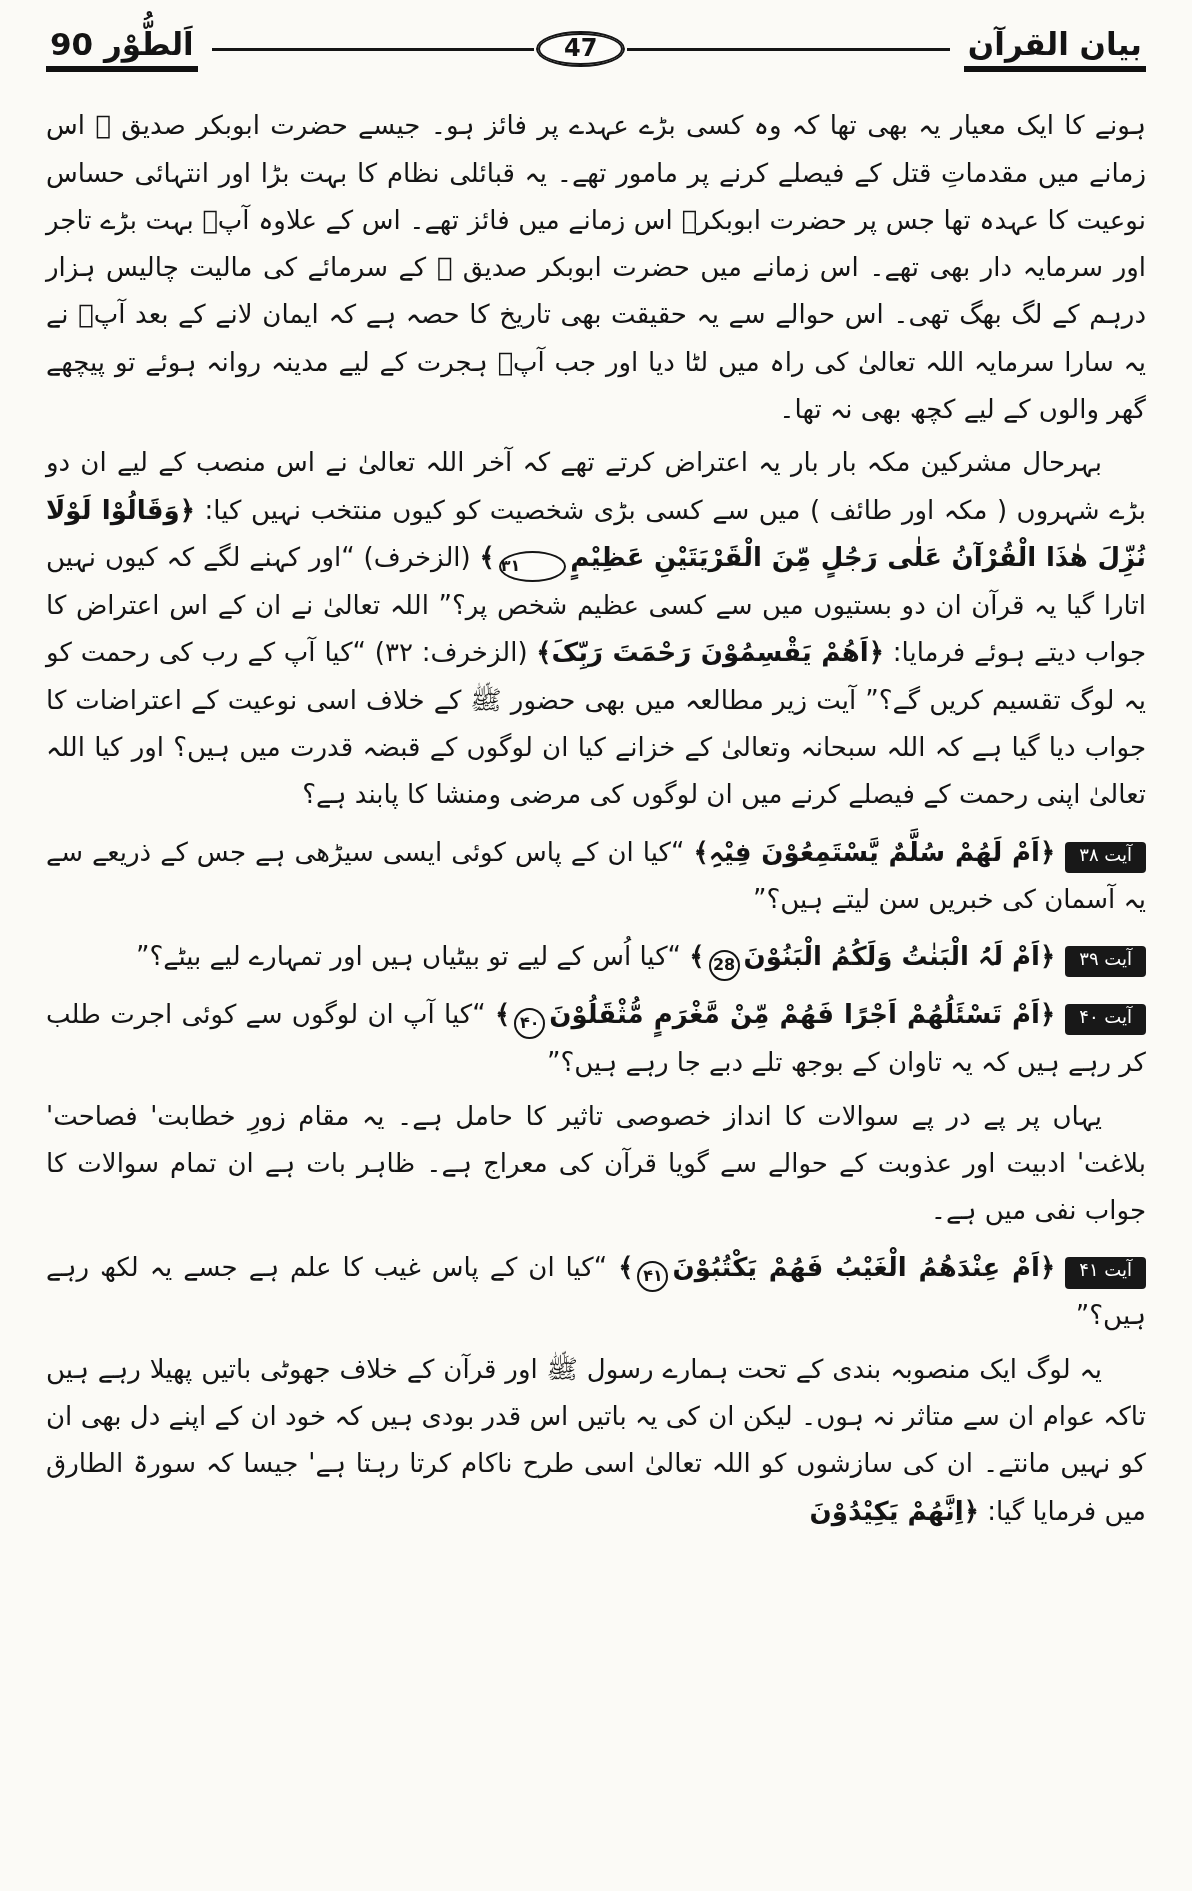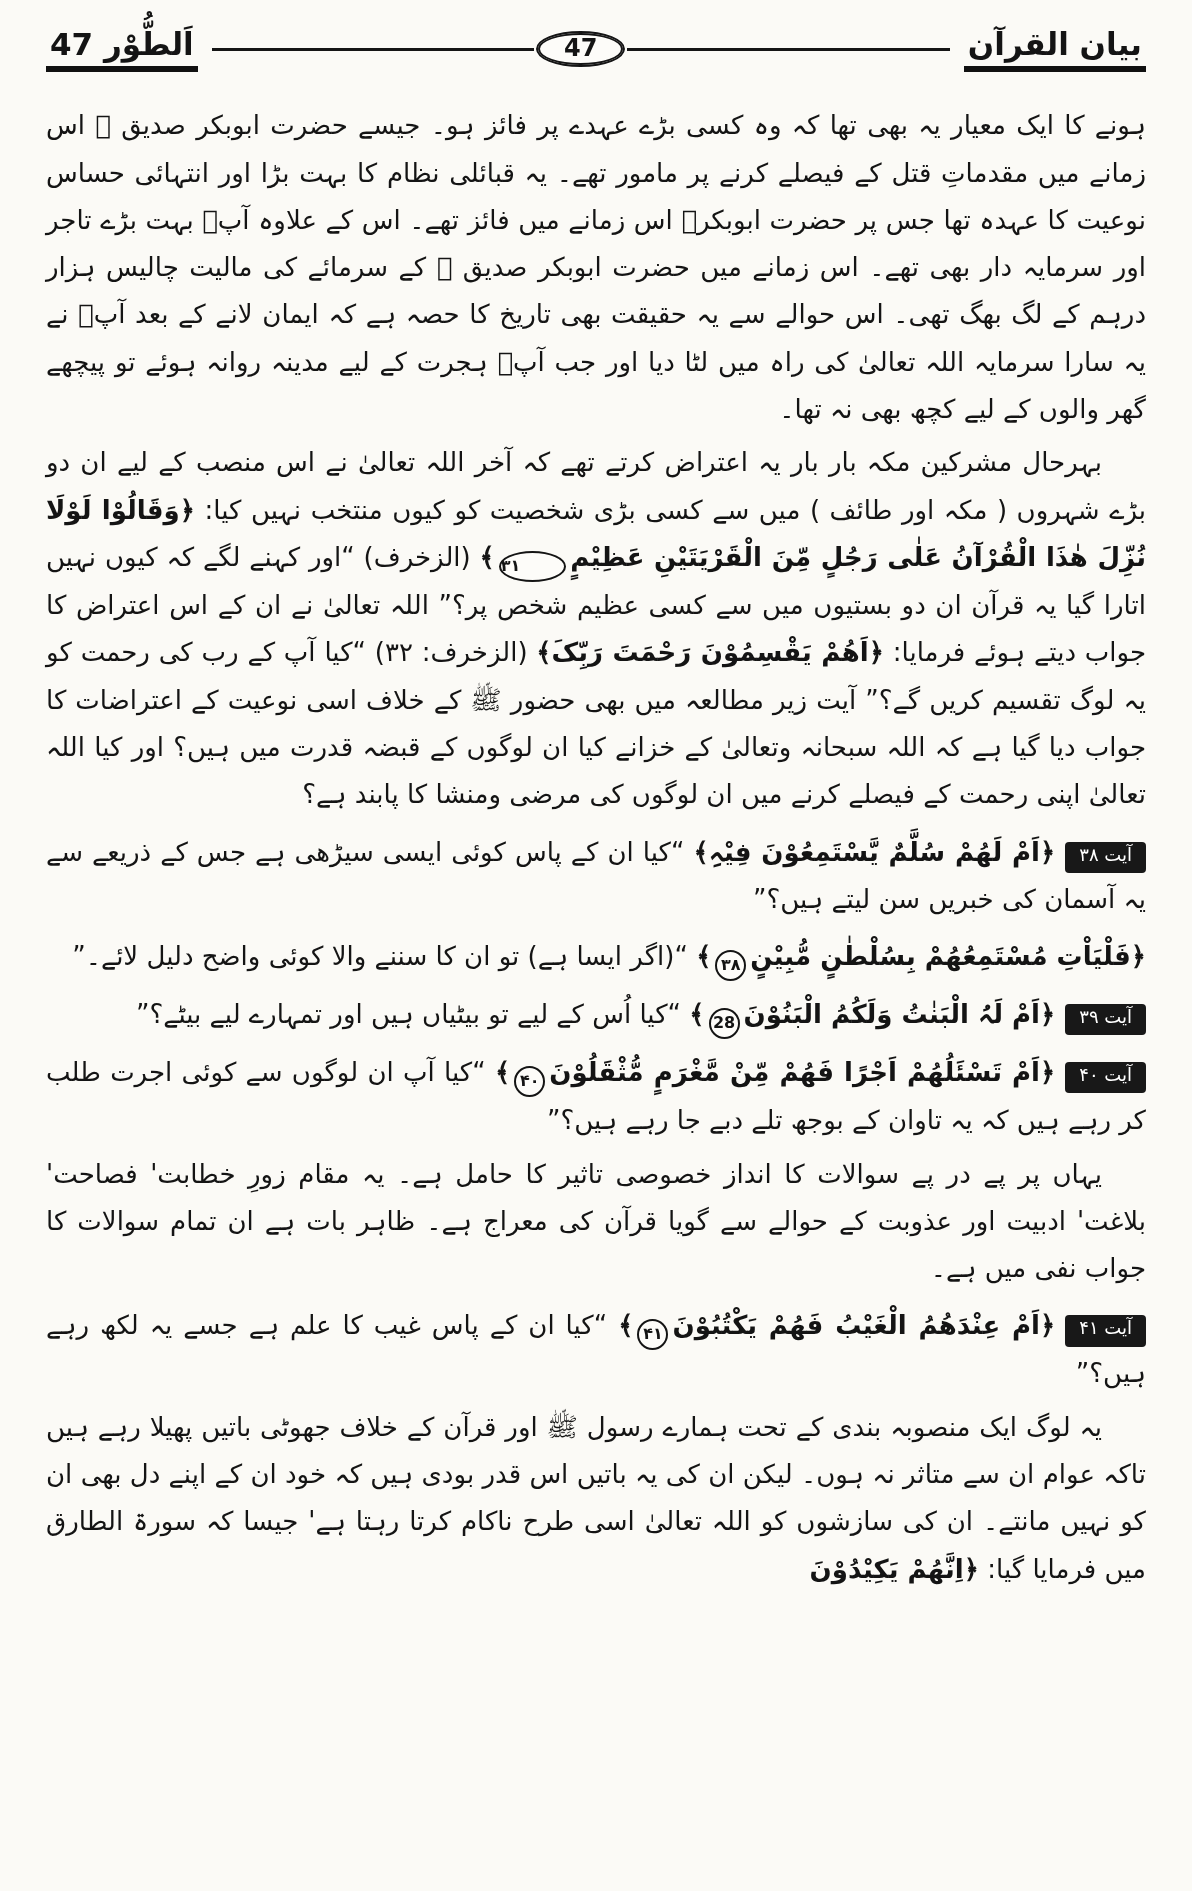--- a/index.html
+++ b/index.html
@@ -52,28 +52,27 @@
 
 <div class="page">
 
   <header class="page-header">
     <span class="htitle">بیان القرآن</span>
     <div class="hline">
       <span class="rule"></span>
       <span class="lens"><span>47</span></span>
       <span class="rule"></span>
     </div>
-    <span class="htitle">اَلطُّوْر 47</span>
+    <span class="htitle">اَلطُّوْر 90</span>
   </header>
 
   <main id="content" class="content">
       <p class="block para"><span class="urdu">ہونے کا ایک معیار یہ بھی تھا کہ وہ کسی بڑے عہدے پر فائز ہو۔ جیسے حضرت ابوبکر صدیق ؓ اس زمانے میں مقدماتِ قتل کے فیصلے کرنے پر مامور تھے۔ یہ قبائلی نظام کا بہت بڑا اور انتہائی حساس نوعیت کا عہدہ تھا جس پر حضرت ابوبکرؓ اس زمانے میں فائز تھے۔ اس کے علاوہ آپؓ بہت بڑے تاجر اور سرمایہ دار بھی تھے۔ اس زمانے میں حضرت ابوبکر صدیق ؓ کے سرمائے کی مالیت چالیس ہزار درہم کے لگ بھگ تھی۔ اس حوالے سے یہ حقیقت بھی تاریخ کا حصہ ہے کہ ایمان لانے کے بعد آپؓ نے یہ سارا سرمایہ اللہ تعالیٰ کی راہ میں لٹا دیا اور جب آپؓ ہجرت کے لیے مدینہ روانہ ہوئے تو پیچھے گھر والوں کے لیے کچھ بھی نہ تھا۔</span></p>
       <p class="block para indent"><span class="urdu">بہرحال مشرکین مکہ بار بار یہ اعتراض کرتے تھے کہ آخر اللہ تعالیٰ نے اس منصب کے لیے ان دو بڑے شہروں ( مکہ اور طائف ) میں سے کسی بڑی شخصیت کو کیوں منتخب نہیں کیا: </span><span class="arabic">﴿وَقَالُوْا لَوْلَا نُزِّلَ ھٰذَا الْقُرْآنُ عَلٰی رَجُلٍ مِّنَ الْقَرْیَتَیْنِ عَظِیْمٍ</span><span class="aya-num">۳۱</span><span class="arabic">﴾</span><span class="urdu"> (الزخرف) “اور کہنے لگے کہ کیوں نہیں اتارا گیا یہ قرآن ان دو بستیوں میں سے کسی عظیم شخص پر؟” اللہ تعالیٰ نے ان کے اس اعتراض کا جواب دیتے ہوئے فرمایا: </span><span class="arabic">﴿اَھُمْ یَقْسِمُوْنَ رَحْمَتَ رَبِّکَ﴾</span><span class="urdu"> (الزخرف: ۳۲) “کیا آپ کے رب کی رحمت کو یہ لوگ تقسیم کریں گے؟” آیت زیر مطالعہ میں بھی حضور ﷺ کے خلاف اسی نوعیت کے اعتراضات کا جواب دیا گیا ہے کہ اللہ سبحانہ وتعالیٰ کے خزانے کیا ان لوگوں کے قبضہ قدرت میں ہیں؟ اور کیا اللہ تعالیٰ اپنی رحمت کے فیصلے کرنے میں ان لوگوں کی مرضی ومنشا کا پابند ہے؟</span></p>
       <p class="block ayat-block"><span class="badge">آیت ۳۸</span><span class="arabic">﴿اَمْ لَھُمْ سُلَّمٌ یَّسْتَمِعُوْنَ فِیْہِ﴾</span><span class="urdu"> “کیا ان کے پاس کوئی ایسی سیڑھی ہے جس کے ذریعے سے یہ آسمان کی خبریں سن لیتے ہیں؟”</span></p>
-      <p class="block ayat-block"><span class="arabic">﴿فَلْیَاْتِ مُسْتَمِعُھُمْ بِسُلْطٰنٍ مُّبِیْنٍ</span><span class="aya-num">۳۸</span><span class="arabic">﴾</span><span class="urdu"> “(اگر ایسا ہے) تو ان کا سننے والا کوئی واضح دلیل لائے۔”</span></p>
       <p class="block ayat-block"><span class="badge">آیت ۳۹</span><span class="arabic">﴿اَمْ لَہُ الْبَنٰتُ وَلَکُمُ الْبَنُوْنَ</span><span class="aya-num">28</span><span class="arabic">﴾</span><span class="urdu"> “کیا اُس کے لیے تو بیٹیاں ہیں اور تمہارے لیے بیٹے؟”</span></p>
       <p class="block ayat-block"><span class="badge">آیت ۴۰</span><span class="arabic">﴿اَمْ تَسْئَلُھُمْ اَجْرًا فَھُمْ مِّنْ مَّغْرَمٍ مُّثْقَلُوْنَ</span><span class="aya-num">۴۰</span><span class="arabic">﴾</span><span class="urdu"> “کیا آپ ان لوگوں سے کوئی اجرت طلب کر رہے ہیں کہ یہ تاوان کے بوجھ تلے دبے جا رہے ہیں؟”</span></p>
       <p class="block para indent"><span class="urdu">یہاں پر پے در پے سوالات کا انداز خصوصی تاثیر کا حامل ہے۔ یہ مقام زورِ خطابت' فصاحت' بلاغت' ادبیت اور عذوبت کے حوالے سے گویا قرآن کی معراج ہے۔ ظاہر بات ہے ان تمام سوالات کا جواب نفی میں ہے۔</span></p>
       <p class="block ayat-block"><span class="badge">آیت ۴۱</span><span class="arabic">﴿اَمْ عِنْدَھُمُ الْغَیْبُ فَھُمْ یَکْتُبُوْنَ</span><span class="aya-num">۴۱</span><span class="arabic">﴾</span><span class="urdu"> “کیا ان کے پاس غیب کا علم ہے جسے یہ لکھ رہے ہیں؟”</span></p>
       <p class="block para indent"><span class="urdu">یہ لوگ ایک منصوبہ بندی کے تحت ہمارے رسول ﷺ اور قرآن کے خلاف جھوٹی باتیں پھیلا رہے ہیں تاکہ عوام ان سے متاثر نہ ہوں۔ لیکن ان کی یہ باتیں اس قدر بودی ہیں کہ خود ان کے اپنے دل بھی ان کو نہیں مانتے۔ ان کی سازشوں کو اللہ تعالیٰ اسی طرح ناکام کرتا رہتا ہے' جیسا کہ سورۃ الطارق میں فرمایا گیا: </span><span class="arabic">﴿اِنَّھُمْ یَکِیْدُوْنَ</span></p>
     </main>
 
 </div>
 
 </body></html>

